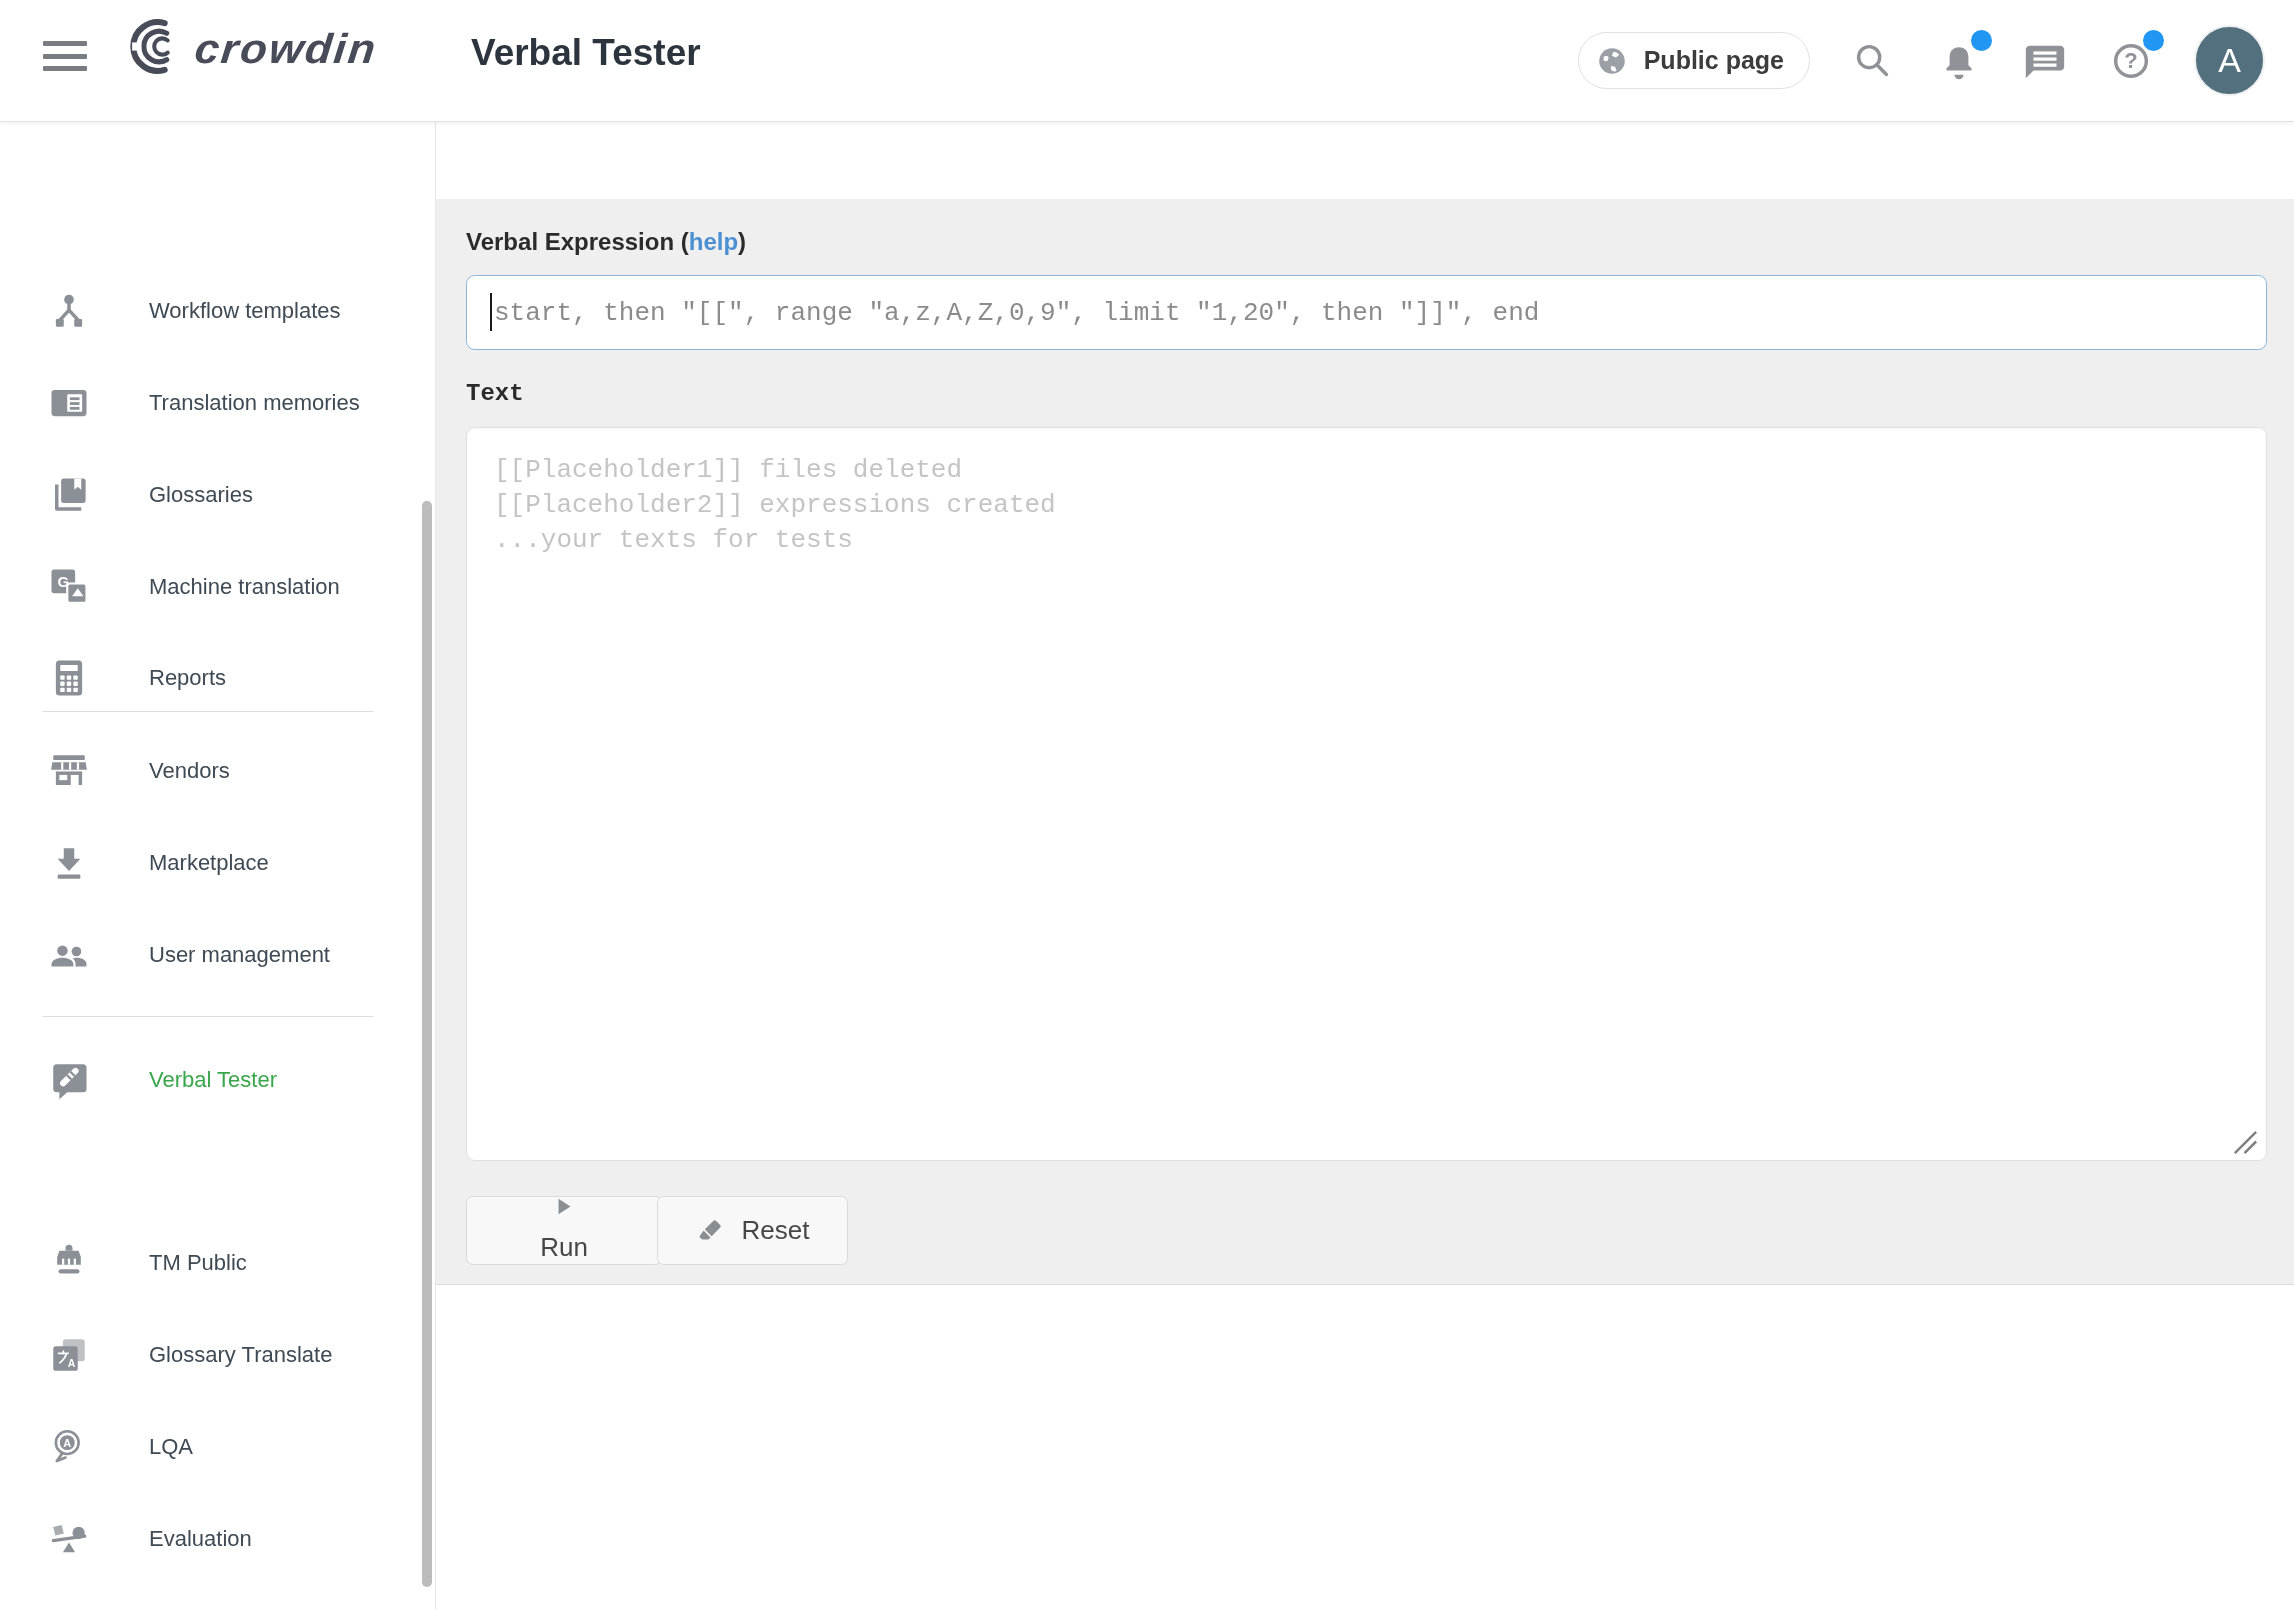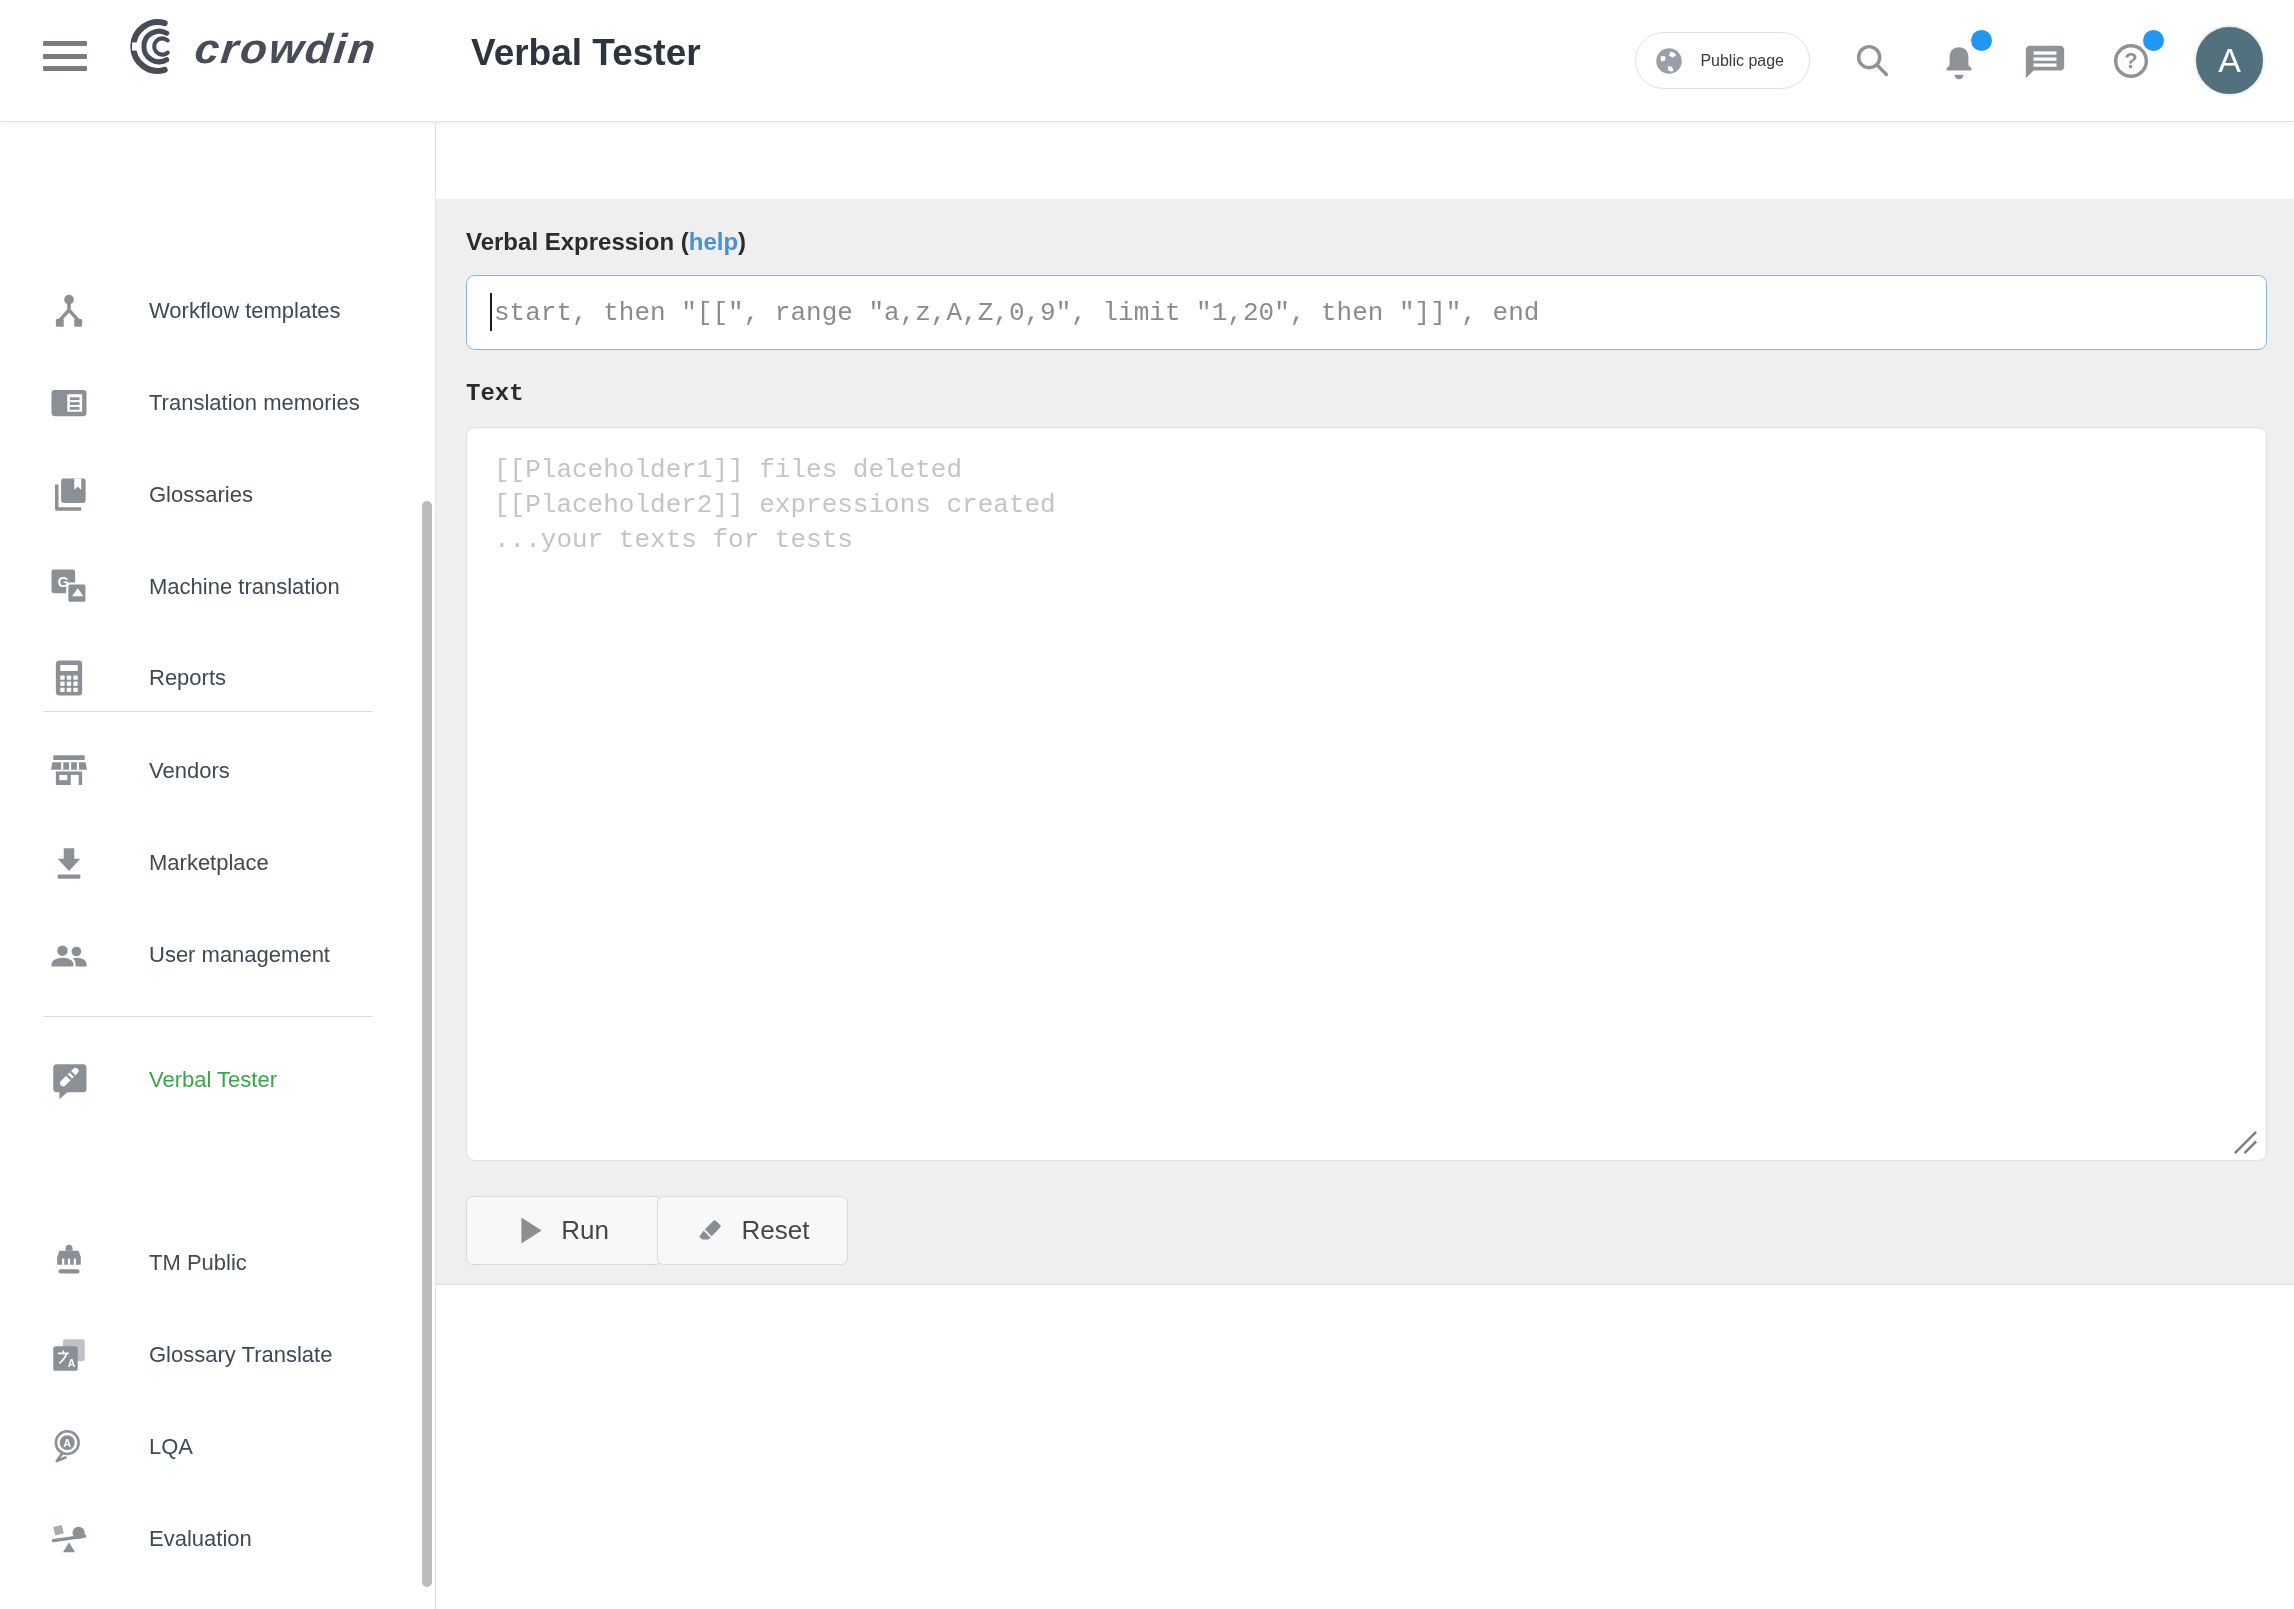--- a/index.html
+++ b/index.html
@@ -13,21 +13,21 @@
   .hamburger{position:absolute;left:43px;top:39px;width:48px;height:42px;background:none;border:none;
              cursor:pointer;padding:0;}
   .hamburger span{display:block;width:44px;height:4.8px;background:#787d82;margin:0 0 7.6px 0;border-radius:1px;}
   .logo{position:absolute;left:124px;top:17px;display:flex;align-items:center;gap:9.6px;}
   .logo-word{font-size:44px;font-weight:800;font-style:italic;letter-spacing:1.9px;
              color:var(--logo_gray,#474c58);transform:skewX(-6deg) scaleY(.95);}
   .page-title{position:absolute;left:471px;top:32px;font-size:37px;font-weight:600;color:var(--text_dark,#2c353e);}
 
   .header-right{position:absolute;right:29px;top:0;height:121px;display:flex;align-items:center;gap:40px;}
   .pill{display:flex;align-items:center;gap:13.4px;height:55px;padding:0 25px 0 15.3px;border:1.9px solid #e0e0e0;
-        border-radius:29px;background:#fff;font-size:16px;font-weight:400;color:#3c3c3c;cursor:pointer;}
+        border-radius:29px;background:#fff;font-size:25px;font-weight:700;color:#3c3c3c;cursor:pointer;}
   .hicon{position:relative;width:46px;height:46px;color:var(--header_icon_gray,#8f9398);cursor:pointer;}
   .badge{position:absolute;top:-7.6px;right:-9.6px;width:21px;height:21px;border-radius:50%;
          background:var(--badge_blue,#2196f3);}
   .avatar{width:67px;height:67px;border-radius:50%;background:var(--avatar_bg,#53707e);
           display:flex;align-items:center;justify-content:center;color:#fff;font-size:34px;font-weight:300;
           border:2.9px solid #eef0f1;cursor:pointer;}
 
   
   .sidebar{position:absolute;left:0;top:122px;width:435px;bottom:0;background:#fff;
            border-right:1px solid #e5e5e5;}
@@ -56,21 +56,21 @@
              border:1.9px solid #e0e0e0;border-radius:8.6px;background:#fff;padding:25px 27px;
              font-family:"Liberation Mono",monospace;font-size:26px;line-height:35px;color:#0f172a;
              resize:none;outline:none;box-shadow:inset 0 1px 2.9px rgba(0,0,0,.04);}
   .text-area::placeholder{color:var(--textarea_placeholder,#c4c4c4);opacity:1;}
   .resize-handle{position:absolute;left:2229px;top:1126px;width:31px;height:31px;cursor:nwse-resize;}
 
   .btn{position:absolute;top:1196px;height:69px;display:flex;align-items:center;justify-content:center;
        gap:17px;background:#f8f8f8;border:1.9px solid #dadada;border-radius:6.7px;font-size:26px;color:#474747;
        font-family:"Liberation Sans",sans-serif;cursor:pointer;box-sizing:border-box;}
   .btn svg{color:#8a8f94;}
-  #btn-run{left:466px;width:196px;}
+  #btn-run{left:466px;width:196px;flex-direction:column;}
   #btn-reset{left:657px;width:191px;}
 </style>
 </head>
 <body>
 
 <div id="app">
 
   <div class="topbar">
     <button class="hamburger" aria-label="menu">
       <span></span>

